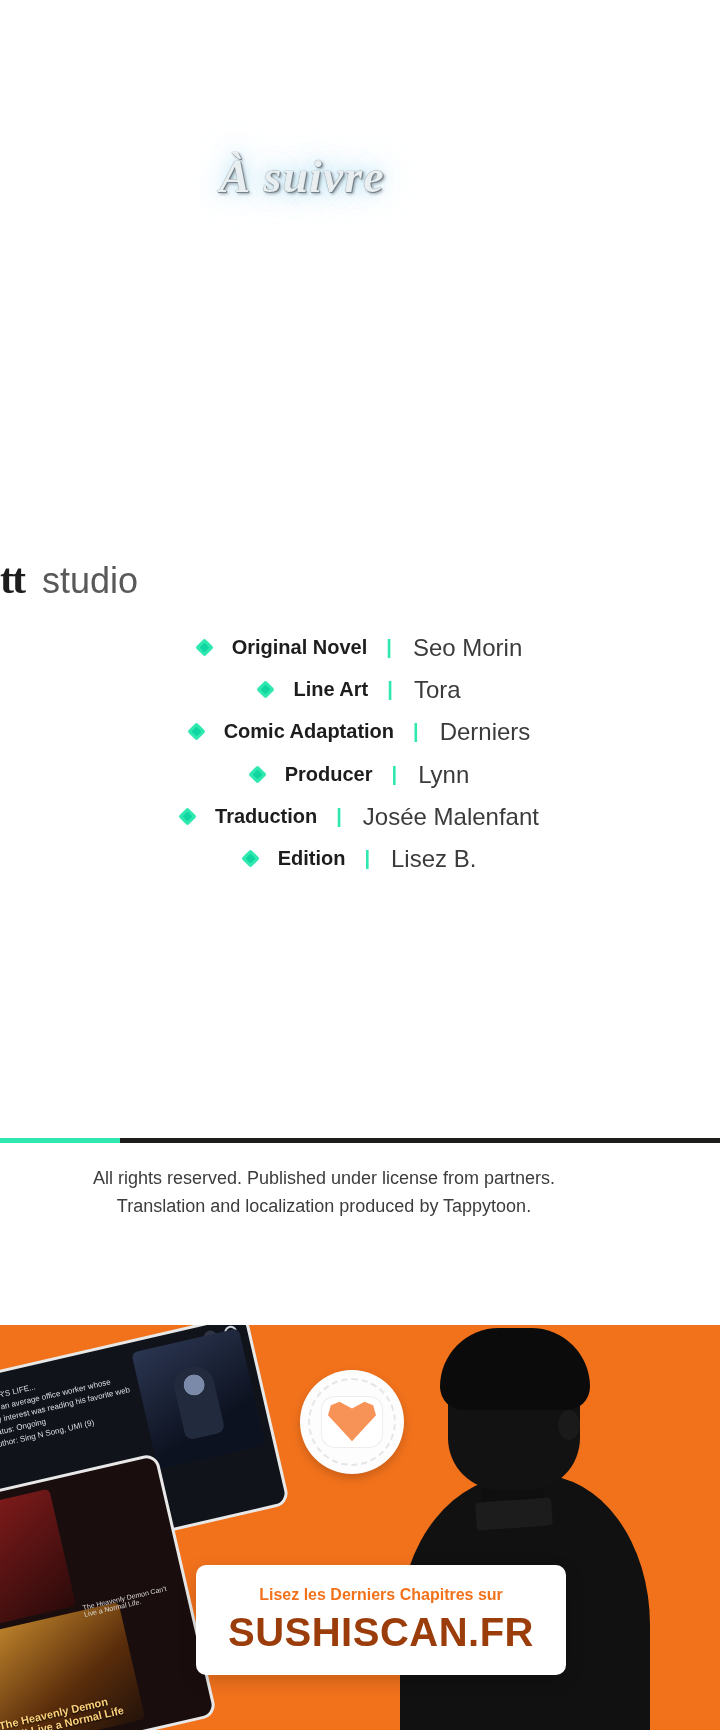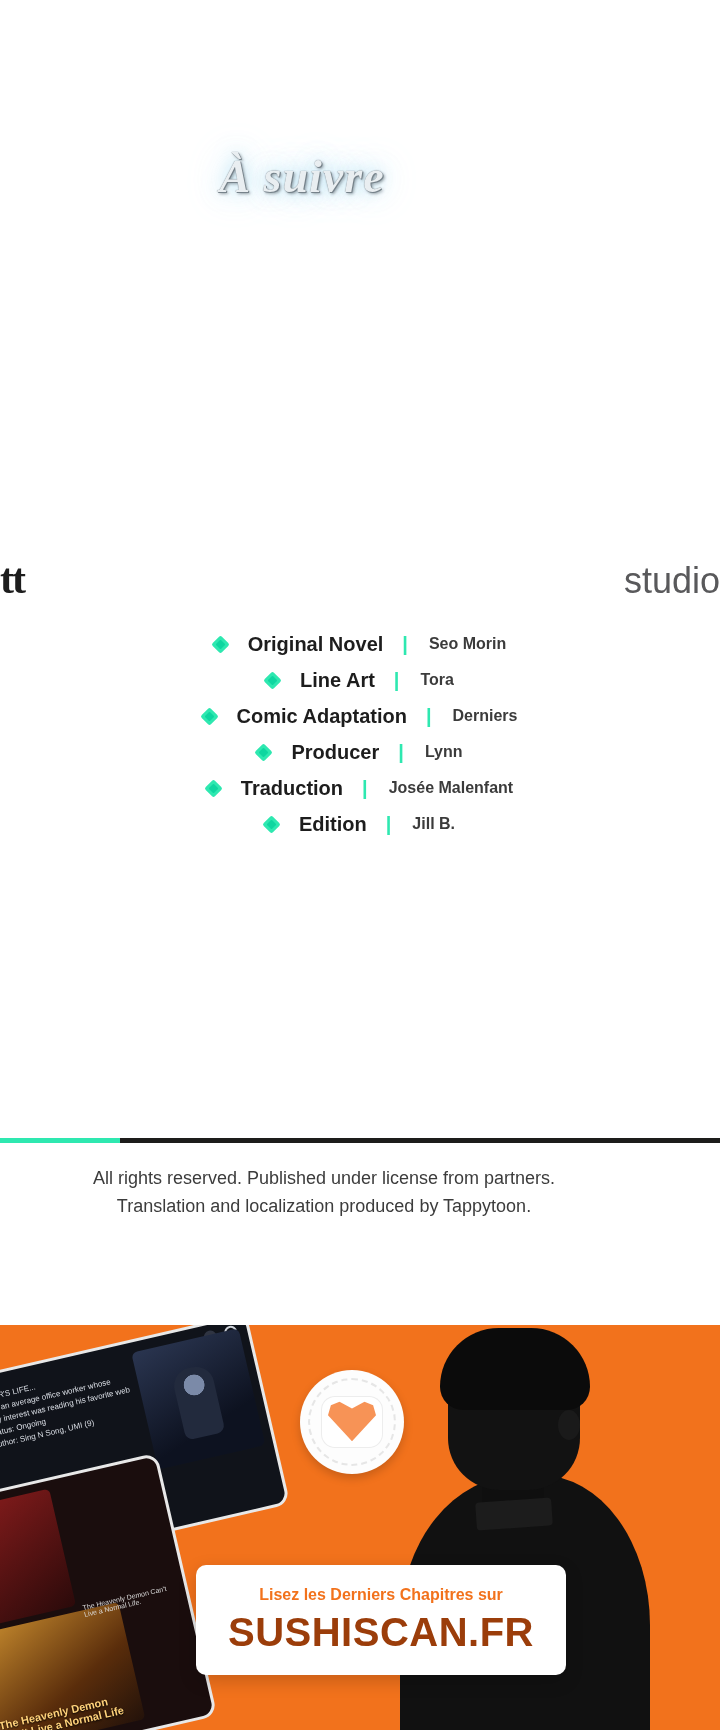--- a/index.html
+++ b/index.html
@@ -45,22 +45,22 @@
   .credits {
     position: absolute;
     top: 555px;
     left: 0;
     width: 720px;
     text-align: center;
   }
   .studio-logo {
     display: flex;
     align-items: baseline;
-    justify-content: space-between;
-    gap: 8px;
+    justify-content: flex-start;
+    gap: 18px;
     margin-bottom: 26px;
   }
   .studio-tt {
     font-family: "Liberation Serif", serif;
     font-size: 42px;
     font-weight: 700;
     color: #1d1d1d;
     letter-spacing: -2px;
   }
   .studio-word {
@@ -100,23 +100,23 @@
     font-weight: 700;
     color: #1d1d1d;
   }
   .sep {
     color: #2ee8b0;
     font-weight: 700;
     font-size: 20px;
     margin: 0 9px 0 7px;
   }
   .person {
-    font-size: 16px;
+    font-size: 24px;
     color: #3b3b3b;
-    font-weight: 700;
+    font-weight: 400;
   }
   .gap-producer { }
 
   .tappy-logo {
     display: flex;
     align-items: center;
     justify-content: center;
     gap: 11px;
     margin-top: 95px;
     margin-bottom: 22px;
@@ -421,21 +421,21 @@
       <span class="diamond"></span>
       <span class="role">Traduction</span>
       <span class="sep">|</span>
       <span class="person">Josée Malenfant</span>
     </div>
 
     <div class="cred-line">
       <span class="diamond"></span>
       <span class="role">Edition</span>
       <span class="sep">|</span>
-      <span class="person">Jill B.</span>
+      <span class="person">Lisez B.</span>
     </div>
   </div>
 
   <div class="rule">
     <span class="teal"></span>
     <span class="dark"></span>
   </div>
 
   <div class="rights">
     <div>All rights reserved. Published under license from partners.</div>

